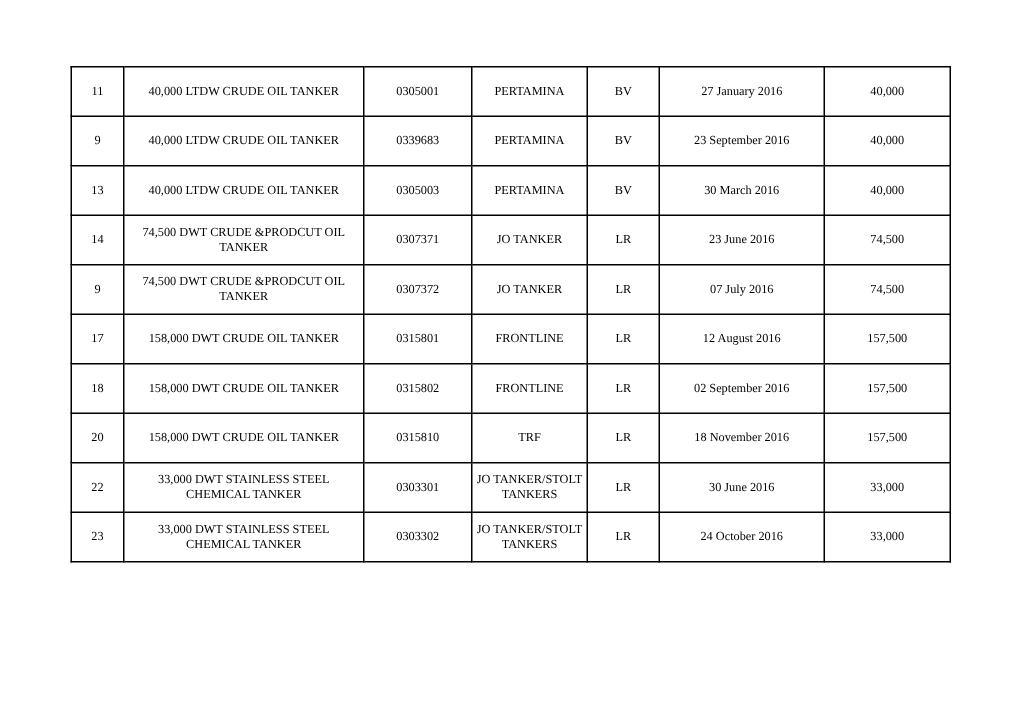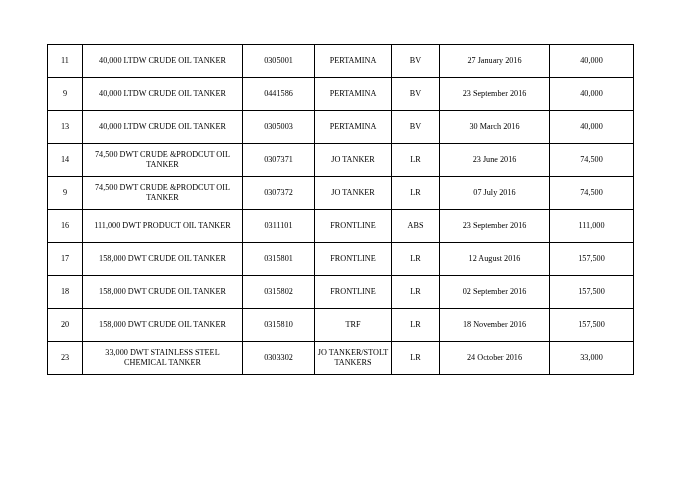--- a/index.html
+++ b/index.html
@@ -77,21 +77,21 @@
           <td>0305001</td>
           <td>PERTAMINA</td>
           <td>BV</td>
           <td>27 January 2016</td>
           <td>40,000</td>
         </tr>
 
         <tr>
           <td>9</td>
           <td class="cell-desc">40,000 LTDW CRUDE OIL TANKER</td>
-          <td>0441586</td>
+          <td>0339683</td>
           <td>PERTAMINA</td>
           <td>BV</td>
           <td>23 September 2016</td>
           <td>40,000</td>
         </tr>
 
         <tr>
           <td>13</td>
           <td class="cell-desc">40,000 LTDW CRUDE OIL TANKER</td>
           <td>0305003</td>
@@ -114,29 +114,20 @@
         <tr class="tall-row">
           <td>9</td>
           <td class="cell-desc">74,500 DWT CRUDE &amp;PRODCUT OIL TANKER</td>
           <td>0307372</td>
           <td>JO TANKER</td>
           <td>LR</td>
           <td>07 July 2016</td>
           <td>74,500</td>
         </tr>
 
-        <tr>
-          <td>16</td>
-          <td class="cell-desc">111,000 DWT PRODUCT OIL TANKER</td>
-          <td>0311101</td>
-          <td>FRONTLINE</td>
-          <td>ABS</td>
-          <td>23 September 2016</td>
-          <td>111,000</td>
-        </tr>
 
         <tr>
           <td>17</td>
           <td class="cell-desc">158,000 DWT CRUDE OIL TANKER</td>
           <td>0315801</td>
           <td>FRONTLINE</td>
           <td>LR</td>
           <td>12 August 2016</td>
           <td>157,500</td>
         </tr>
@@ -156,20 +147,29 @@
           <td>20</td>
           <td class="cell-desc">158,000 DWT CRUDE OIL TANKER</td>
           <td>0315810</td>
           <td>TRF</td>
           <td>LR</td>
           <td>18 November 2016</td>
           <td>157,500</td>
         </tr>
 
 
+        <tr class="tall-row">
+          <td>22</td>
+          <td class="cell-desc">33,000 DWT STAINLESS STEEL CHEMICAL TANKER</td>
+          <td>0303301</td>
+          <td>JO TANKER/STOLT TANKERS</td>
+          <td>LR</td>
+          <td>30 June 2016</td>
+          <td>33,000</td>
+        </tr>
 
         <tr class="tall-row">
           <td>23</td>
           <td class="cell-desc">33,000 DWT STAINLESS STEEL CHEMICAL TANKER</td>
           <td>0303302</td>
           <td>JO TANKER/STOLT TANKERS</td>
           <td>LR</td>
           <td>24 October 2016</td>
           <td>33,000</td>
         </tr>

